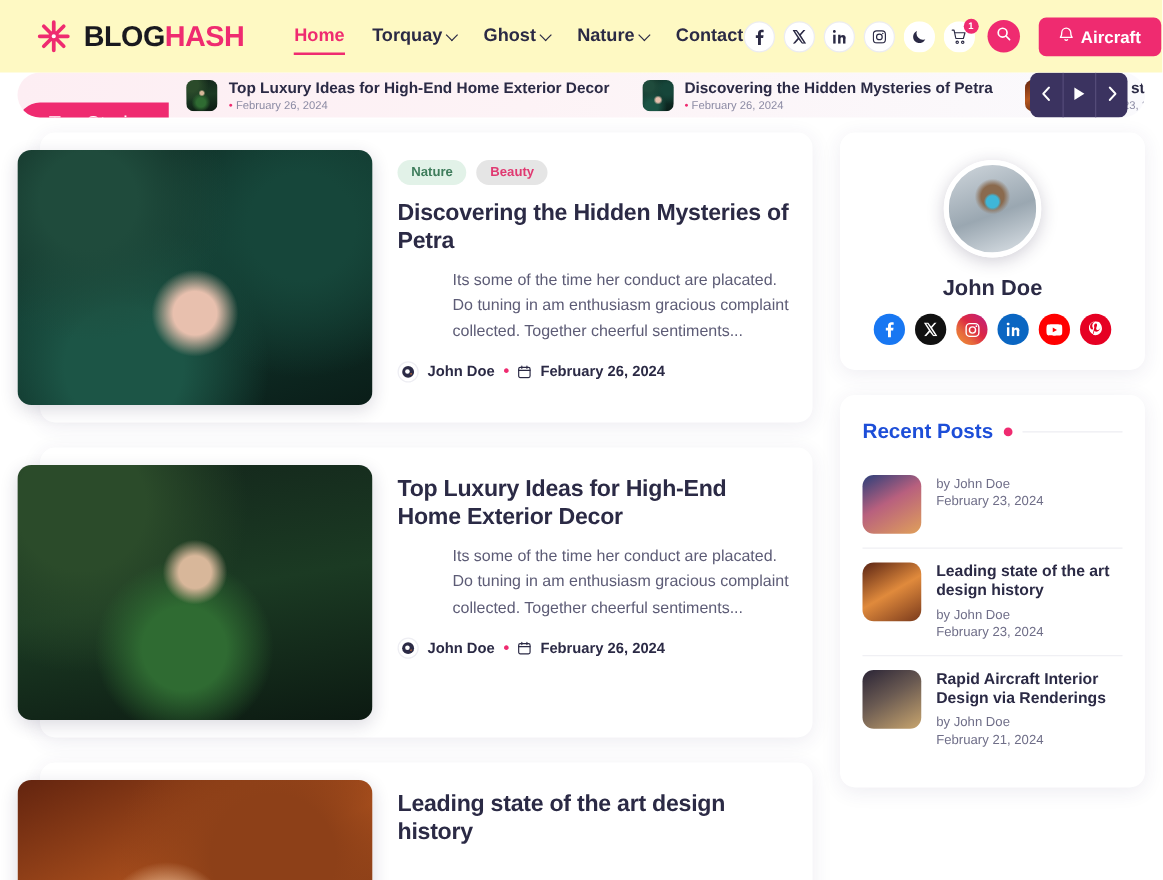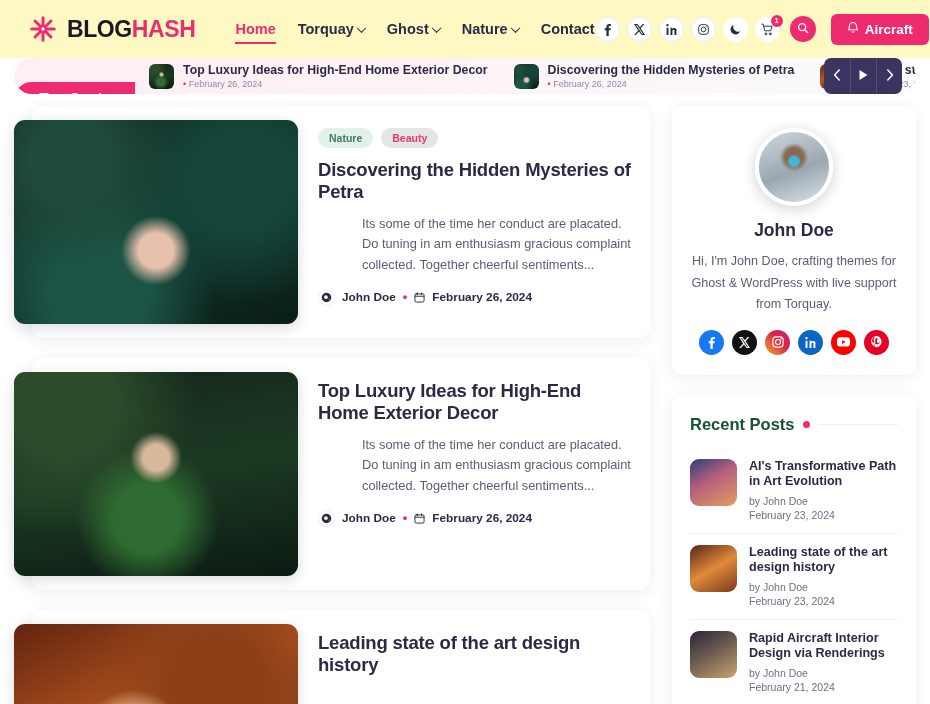--- a/index.html
+++ b/index.html
@@ -176,21 +176,21 @@
   .soc {
     width: 25px; height: 25px; border-radius: 50%;
     display: flex; align-items: center; justify-content: center;
     color: #fff; cursor: pointer;
   }
   .soc svg { display: block; }
 
   .widget-head {
     display: flex; align-items: center; gap: 8px; margin-bottom: 14px;
   }
-  .widget-title { font-size: 16.5px; font-weight: 800; color: #14532d; white-space: nowrap; }
+  .widget-title { font-size: 16.5px; font-weight: 800; color: #1d4ed8; white-space: nowrap; }
   .widget-dot { width: 7px; height: 7px; border-radius: 50%; background: #ef2b70; flex: 0 0 7px; }
   .widget-rule { flex: 1; height: 1px; background: #ededf2; }
 
   .rp-item { display: flex; gap: 12px; padding: 11px 0; }
   .rp-item + .rp-item { border-top: 1px solid #f0f0f4; }
   .rp-item:first-child { padding-top: 2px; }
   .rp-thumb { width: 47px; height: 47px; border-radius: 9px; flex: 0 0 47px; }
   .rp-title { font-size: 12.6px; font-weight: 800; line-height: 1.22; color: #2b2a45; margin-bottom: 4px; cursor: pointer; }
   .rp-by { font-size: 10.5px; color: #6f6e88; line-height: 1.35; }
   .rp-date { font-size: 10.5px; color: #6f6e88; line-height: 1.35; }
@@ -420,21 +420,20 @@
       </div>
     </article>
 
   </div>
 
   <aside class="side-col">
 
     <div class="widget author-w">
       <div class="author-avatar"></div>
       <div class="author-name">John Doe</div>
-      <div class="author-bio">Hi, I'm John Doe, crafting themes for Ghost &amp; WordPress with live support from Torquay.</div>
       <div class="social-row">
         <a class="soc" style="background:#1877f2">
           <svg width="9" height="13" viewBox="0 0 9 16" fill="#fff">
               <path d="M6 16V9h2.2l.4-2.6H6V4.8c0-.75.2-1.26 1.3-1.26h1.4V1.2C8.45 1.16 7.6 1.08 6.6 1.08c-2.06 0-3.47 1.26-3.47 3.56V6.4H1v2.6h2.13V16H6z"></path>
             </svg>
         </a>
         <a class="soc" style="background:#111111">
           <svg width="11" height="11" viewBox="0 0 16 16" fill="#fff">
               <path d="M12.6 0h2.45l-5.36 6.13L16 16h-4.94l-3.87-5.06L2.76 16H.3l5.73-6.56L0 0h5.06l3.5 4.63L12.6 0zm-.86 14.53h1.36L4.32 1.39H2.87l8.87 13.14z"></path>
             </svg>
@@ -467,21 +466,20 @@
     <div class="widget">
       <div class="widget-head">
         <span class="widget-title">Recent Posts</span>
         <span class="widget-dot"></span>
         <span class="widget-rule"></span>
       </div>
 
       <div class="rp-item">
         <span class="rp-thumb ph1" style="background:linear-gradient(150deg,#2b3f7a,#b8607e 45%,#e0a05a)"></span>
         <span>
-          <div class="rp-title">AI's Transformative Path in Art Evolution</div>
           <div class="rp-by">by John Doe</div>
           <div class="rp-date">February 23, 2024</div>
         </span>
       </div>
 
       <div class="rp-item">
         <span class="rp-thumb" style="background:linear-gradient(150deg,#5a2414,#e08a3c 50%,#7a3a1c)"></span>
         <span>
           <div class="rp-title">Leading state of the art design history</div>
           <div class="rp-by">by John Doe</div>

